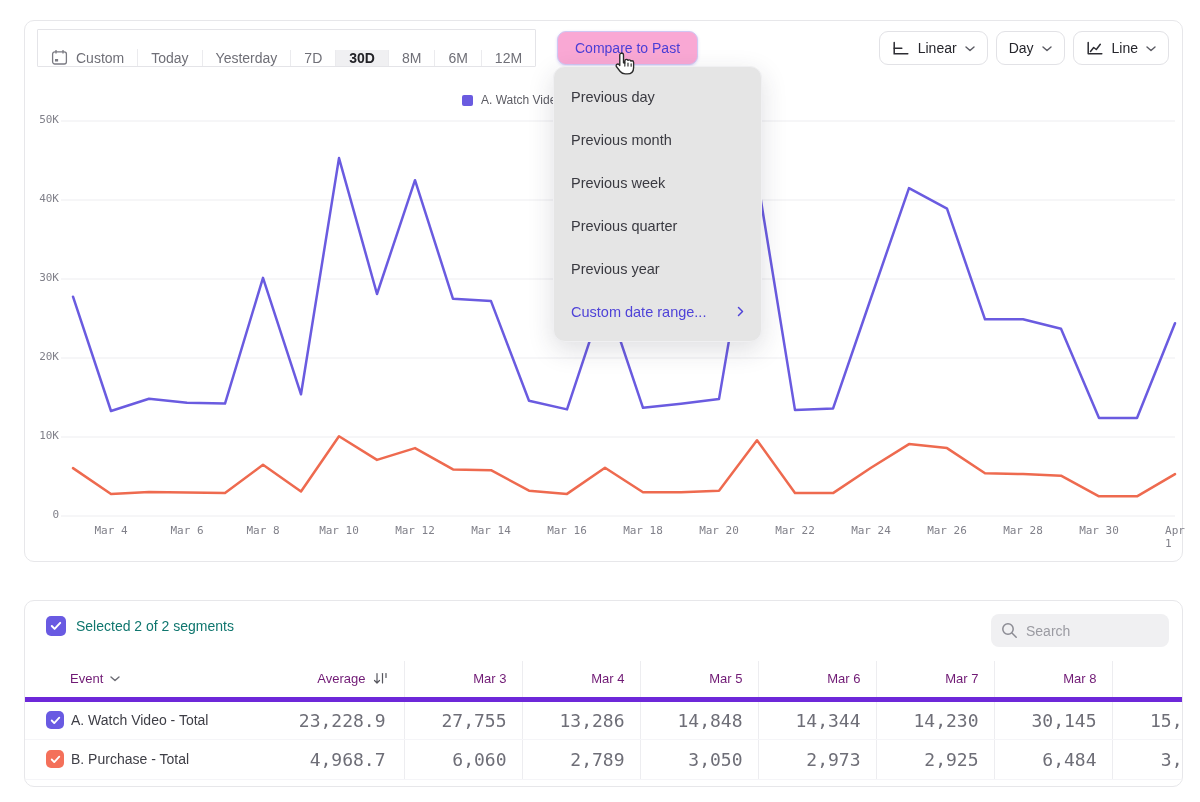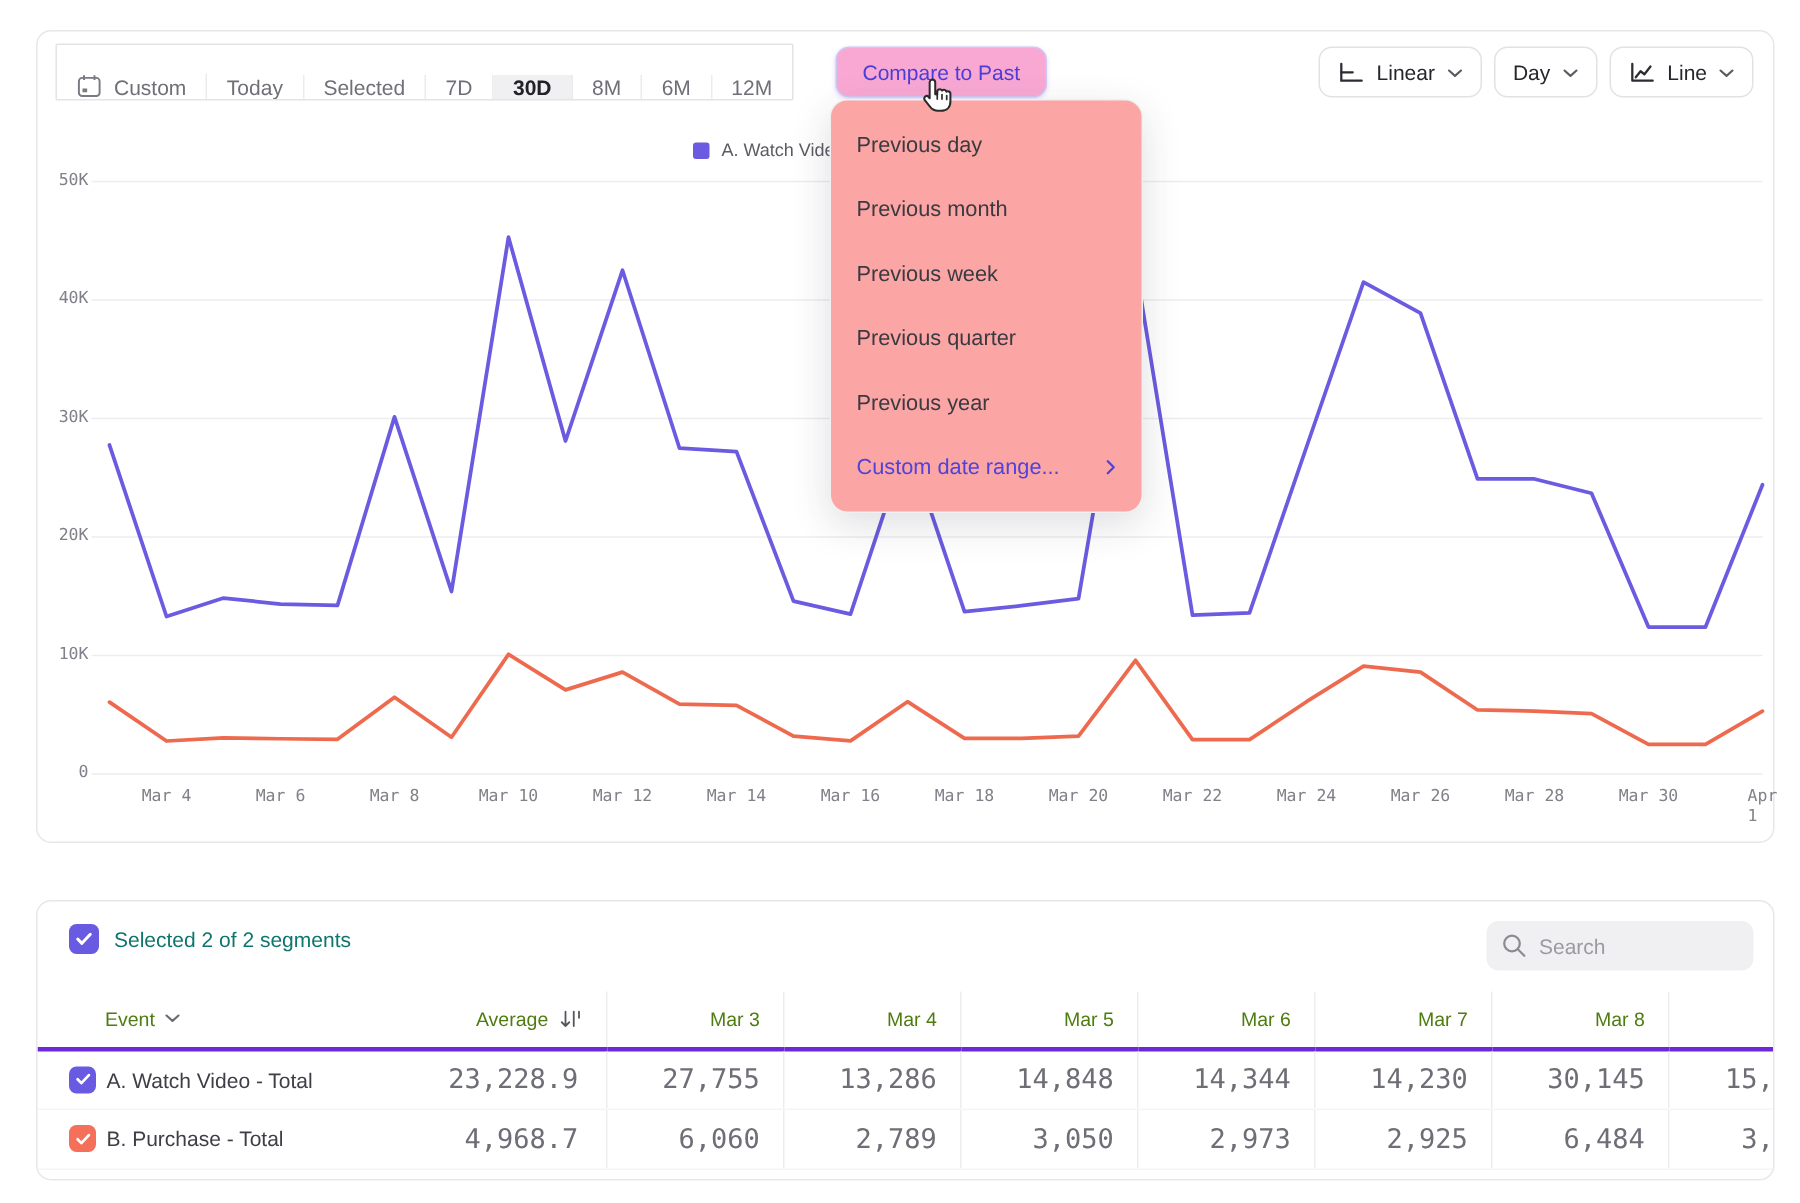--- a/index.html
+++ b/index.html
@@ -28,42 +28,42 @@
   #chart-area { position:absolute; inset:0; z-index:1; }
   #chart-svg { position:absolute; left:0; top:0; pointer-events:none; }
   .axis-label { position:absolute; font-family:"DejaVu Sans Mono", monospace; font-size:11px; color:#81818a; }
   .y-label { width:34px; text-align:right; }
   .x-label { transform:translateX(-50%); }
   .legend { position:absolute; left:0; right:0; top:72px; display:flex; justify-content:center; gap:26px; z-index:1; }
   .legend-item { display:flex; align-items:center; gap:8px; font-size:12px; color:#5c5c64; }
   .swatch { width:11px; height:11px; border-radius:2px; }
 
   
-  .menu { position:absolute; left:553px; top:66px; width:209px; background:#fca5a5; border-radius:12px;
+  .menu { position:absolute; left:553px; top:66px; width:209px; background:#e5e5e5; border-radius:12px;
     border:1px solid #f0f0f2; box-shadow:0 8px 26px rgba(40,40,60,.15); padding:8px 0; z-index:20; }
   .menu-item { height:43px; display:flex; align-items:center; padding:0 17px; font-size:14.5px; color:#3a3a41; cursor:pointer; }
   .menu-item.accent { color:#4f43d8; justify-content:space-between; }
 
   .cursor-hand { position:absolute; left:611px; top:51px; z-index:30; pointer-events:none; }
 
   
   .sel-row { position:absolute; left:21px; top:15px; display:flex; align-items:center; gap:10px; }
   .sel-label { font-size:14px; color:#0f766e; }
   .checkbox { border-radius:5px; display:inline-flex; align-items:center; justify-content:center; cursor:pointer; flex:none; }
   .cb-lg { width:20px; height:20px; }
   .cb-sm { width:18px; height:18px; }
   .search-box { position:absolute; right:13px; top:13px; width:178px; height:33px; background:#f0f0f2;
     border-radius:8px; display:flex; align-items:center; padding:0 10px; gap:8px; }
   .search-box input { border:none; background:transparent; outline:none; font-size:14px; color:#35353c; width:100%; font-family:inherit; }
   .search-box input::placeholder { color:#9b9ba2; }
 
   #seg-table { position:absolute; left:0; top:60px; border-collapse:collapse; table-layout:fixed; width:1205px; }
   #seg-table th, #seg-table td { overflow:hidden; white-space:nowrap; }
-  #seg-table thead th { height:38px; font-size:13px; color:#4d7c0f; font-weight:400;
-    text-align:right; padding-right:15px; border-bottom:3px solid #6d28d9; }
+  #seg-table thead th { height:38px; font-size:13px; color:#701a75; font-weight:400;
+    text-align:right; padding-right:15px; border-bottom:5px solid #6d28d9; }
   #seg-table thead th.event-h { text-align:left; padding-left:45px; }
   #seg-table thead th .h-flex { display:inline-flex; align-items:center; gap:7px; }
   #seg-table tbody td { height:40px; border-bottom:1px solid #f5f5f8; }
   #seg-table th:nth-child(n+3), #seg-table td:nth-child(n+3) { border-left:1px solid #ededf0; }
   .num { font-family:"DejaVu Sans Mono", monospace; font-size:18px; color:#6e6e77; text-align:right; padding-right:15px; }
   td.avg { padding-right:18px; }
   .event-cell { display:flex; align-items:center; gap:7px; padding-left:21px; }
   .row-label { font-size:14px; color:#3e3e46; }
 </style>
 </head>
@@ -81,21 +81,21 @@
               <path d="M5 1.1v3.3M12 1.1v3.3"></path>
               <rect x="4" y="10" width="3.1" height="2.5" fill="#7a7a82" stroke="none"></rect>
             </svg>
           </span>
           <span>Custom</span>
         </button>
         <button class="seg">
           <span>Today</span>
         </button>
         <button class="seg">
-          <span>Selected</span>
+          <span>Yesterday</span>
         </button>
         <button class="seg">
           <span>7D</span>
         </button>
         <button class="seg active">
           <span>30D</span>
         </button>
         <button class="seg">
           <span>8M</span>
         </button>

